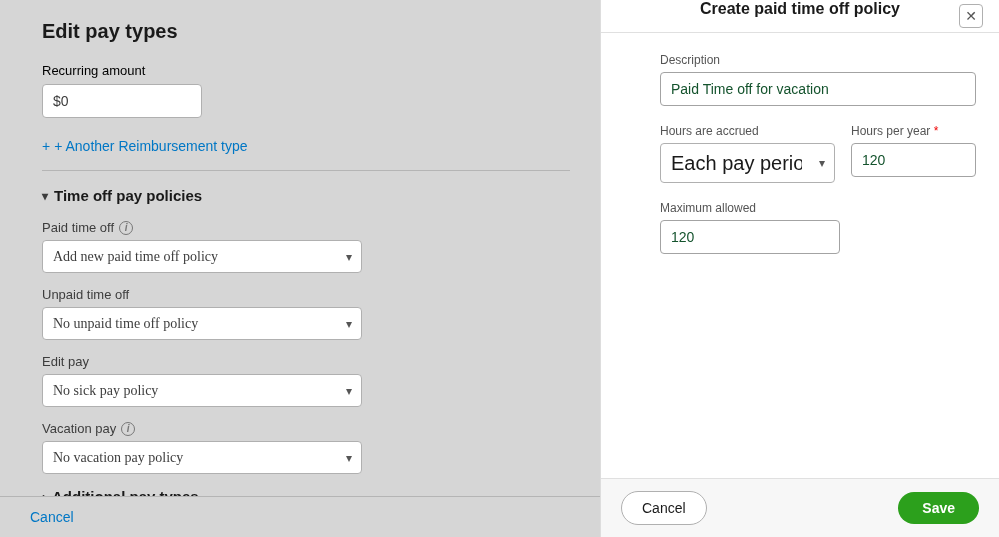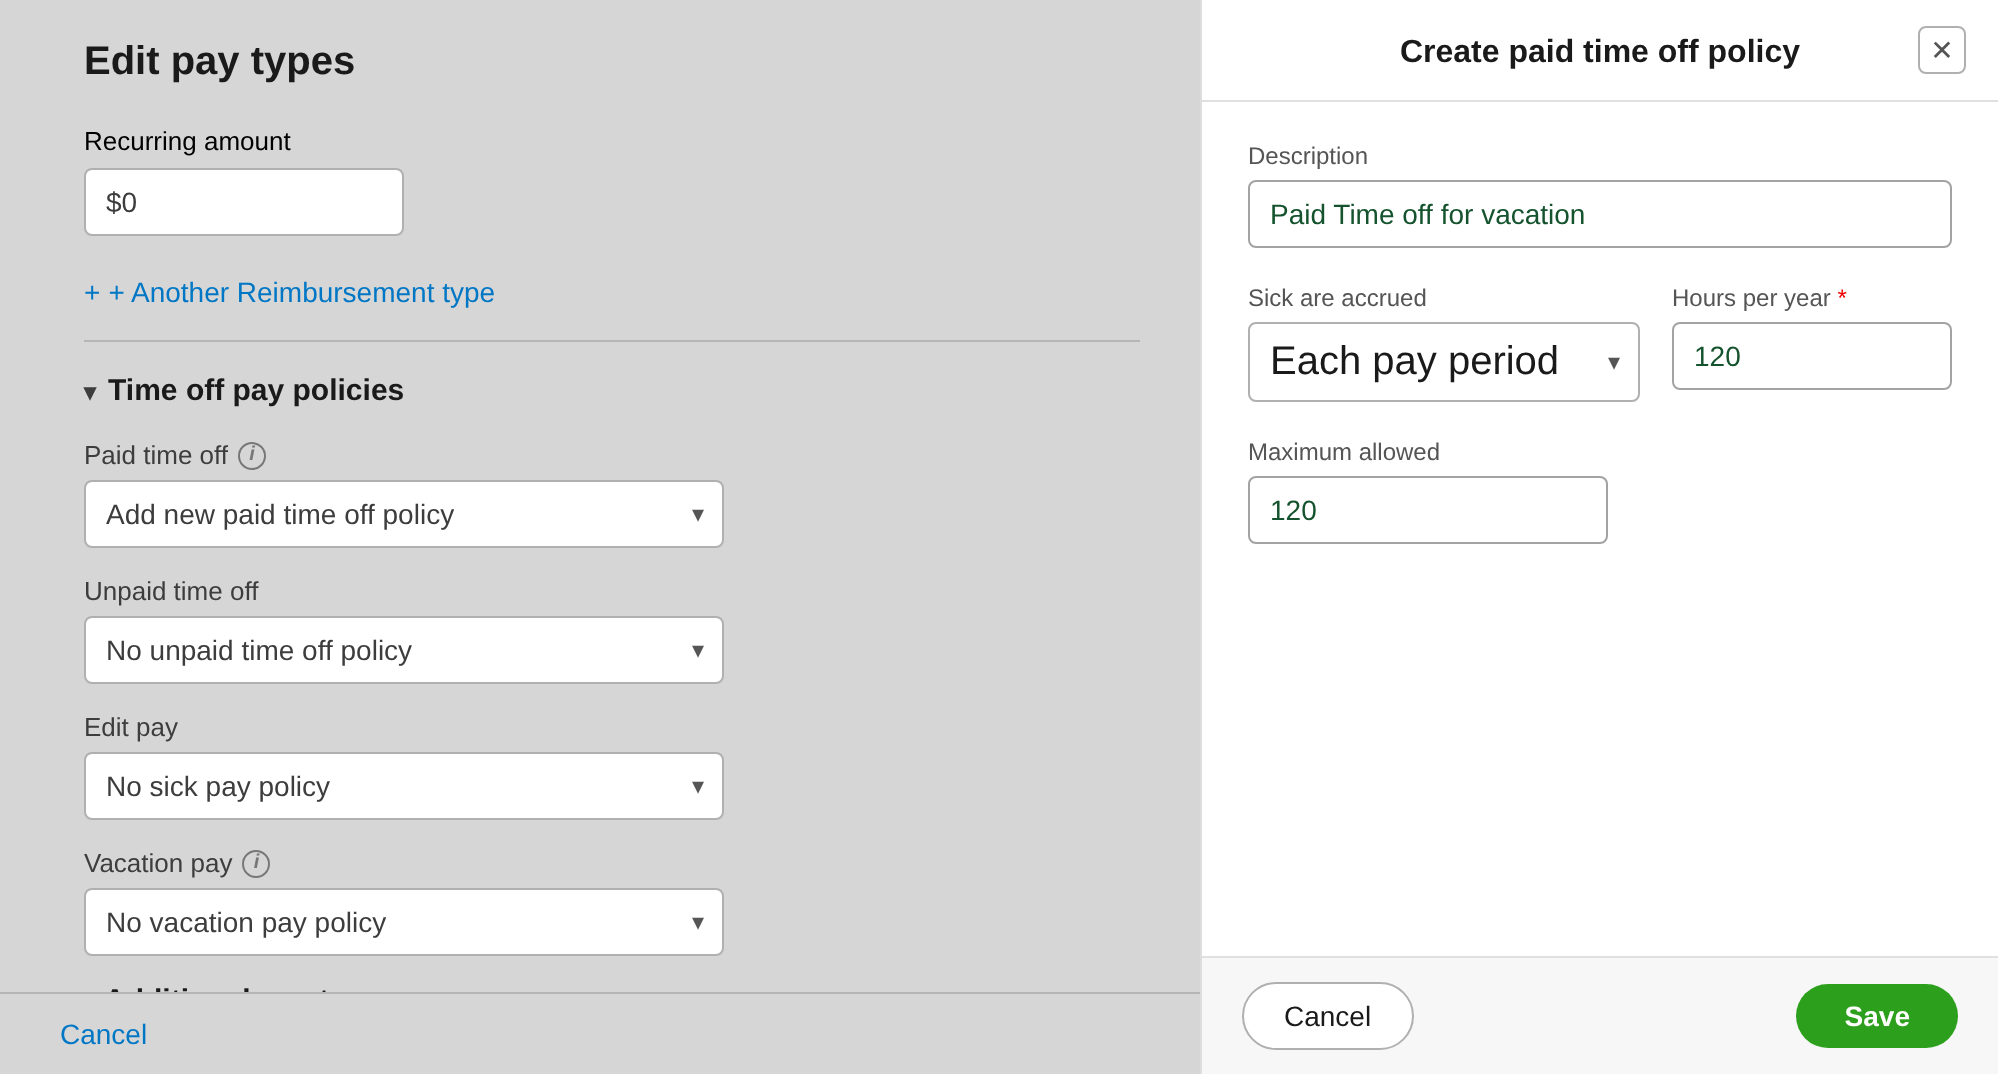--- a/index.html
+++ b/index.html
@@ -125,20 +125,21 @@
     .policy-select {
       width: 100%;
       border: 1px solid #b0b0b0;
       border-radius: 4px;
       padding: 8px 32px 8px 10px;
       font-size: 14px;
       background: #fff;
       color: #3d3d3d;
       appearance: none;
       cursor: pointer;
+      font-family: Liberation Serif, serif;
     }
 
     .select-arrow {
       position: absolute;
       right: 10px;
       top: 50%;
       transform: translateY(-50%);
       pointer-events: none;
       color: #555;
       font-size: 12px;
@@ -187,21 +188,21 @@
       background: #fff;
       display: flex;
       flex-direction: column;
       border-left: 1px solid #ddd;
     }
 
     .modal-header {
       display: flex;
       align-items: center;
       justify-content: center;
-      padding: 18px 20px 14px;
+      padding: 0 20px 14px;
       border-bottom: 1px solid #e0e0e0;
       position: relative;
     }
 
     .modal-title {
       font-size: 16px;
       font-weight: 600;
       color: #1a1a1a;
     }
 
@@ -220,20 +221,21 @@
       align-items: center;
       justify-content: center;
       font-size: 14px;
       color: #555;
     }
 
     .modal-body {
       flex: 1;
       padding: 20px 23px;
       overflow-y: auto;
+      margin-left: 36px;
     }
 
     .form-group {
       margin-bottom: 18px;
     }
 
     .form-label {
       font-size: 12px;
       color: #555;
       margin-bottom: 5px;
@@ -419,21 +421,21 @@
 
   <div class="modal-body">
 
     <div class="form-group">
       <label class="form-label">Description</label>
       <input class="form-input" type="text" value="Paid Time off for vacation" style="">
     </div>
 
     <div class="form-row">
       <div class="form-col-wide form-group">
-        <label class="form-label">Sick are accrued</label>
+        <label class="form-label">Hours are accrued</label>
         <div class="form-select-wrapper">
           <select class="form-select">
             <option>Each pay period</option>
             <option>Monthly</option>
             <option>Annually</option>
           </select>
           <span class="form-select-arrow">▾</span>
         </div>
       </div>
       <div class="form-col form-group">

